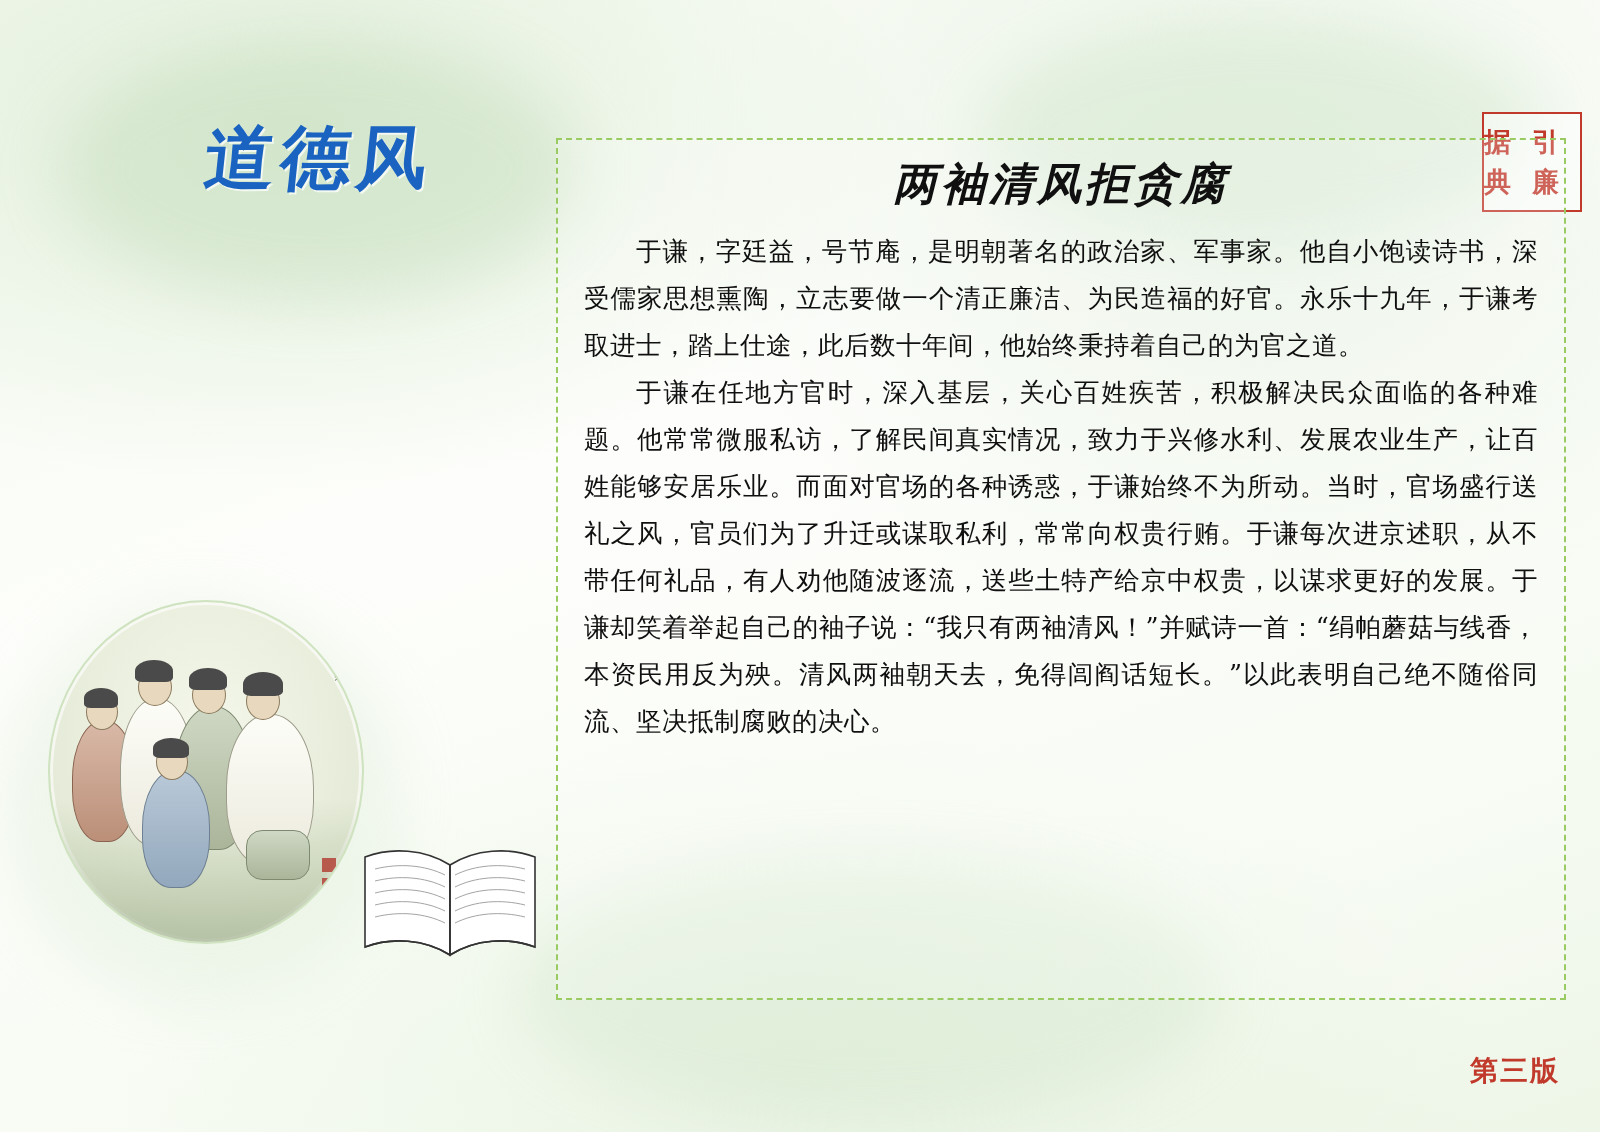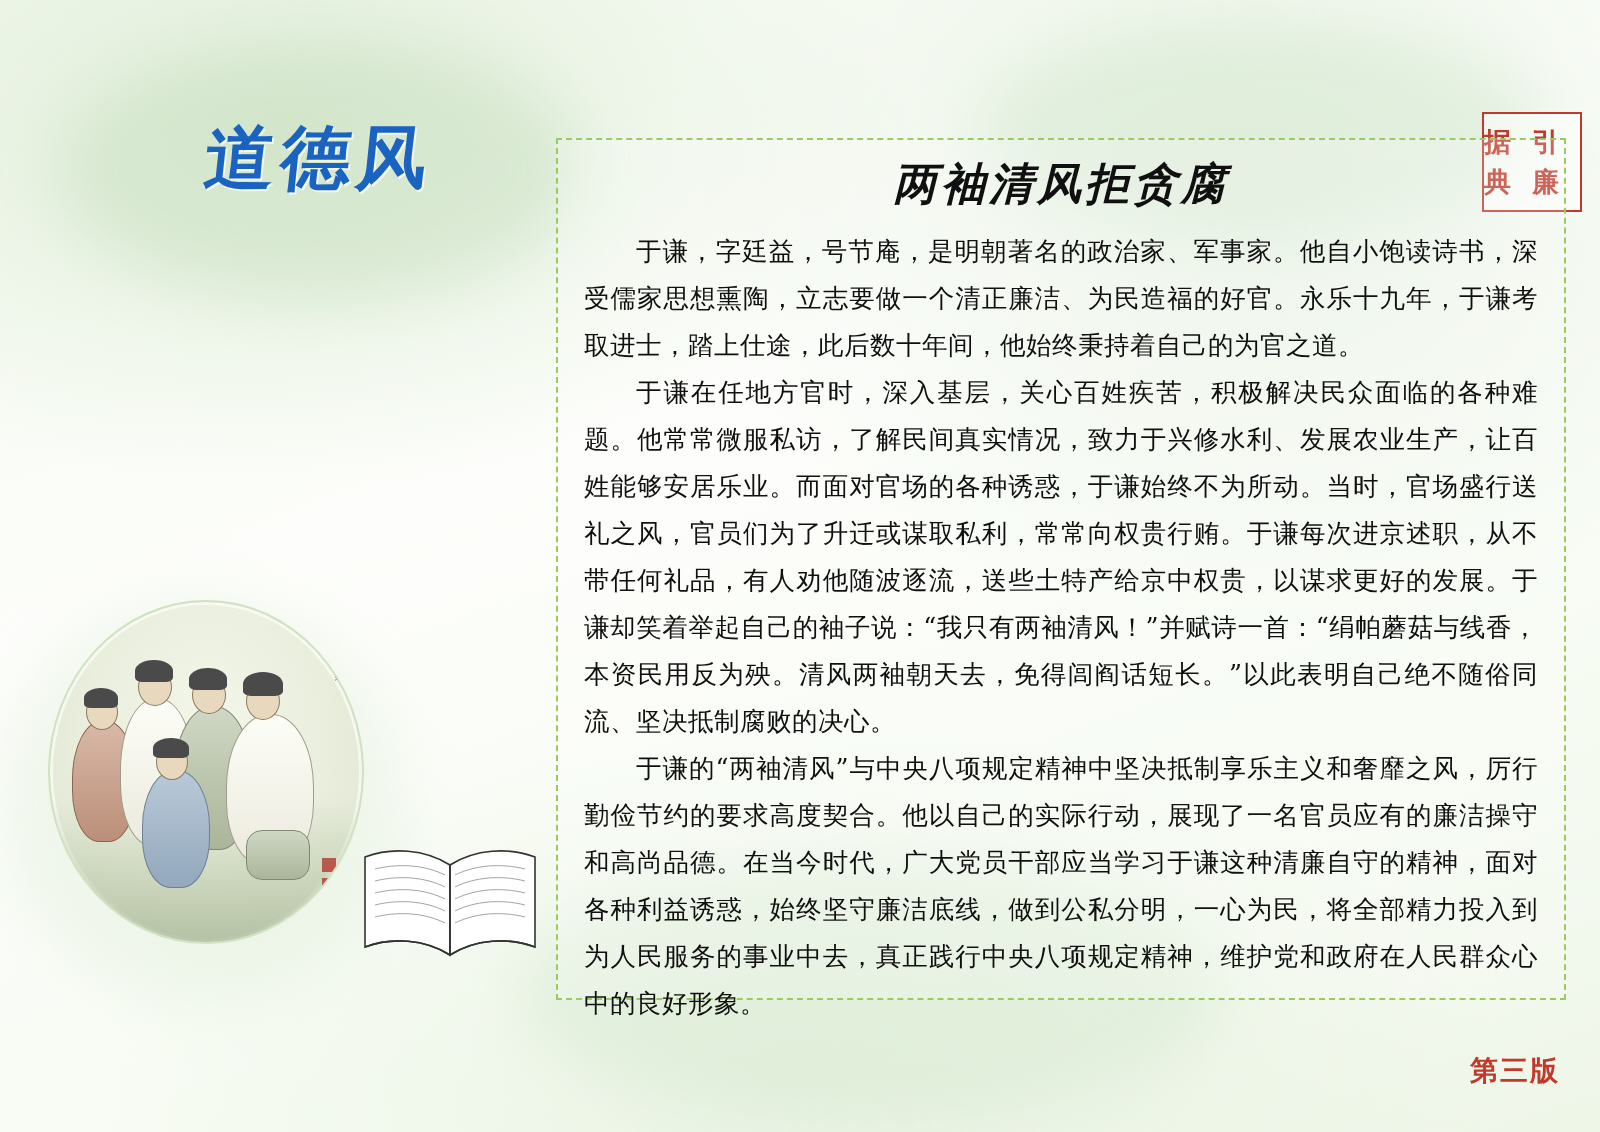--- a/index.html
+++ b/index.html
@@ -300,17 +300,16 @@
     <span>引廉</span>
   </div>
 
   <div class="article-box"></div>
 
   <div class="article-title">两袖清风拒贪腐</div>
 
   <div class="article-body">
     <p>于谦，字廷益，号节庵，是明朝著名的政治家、军事家。他自小饱读诗书，深受儒家思想熏陶，立志要做一个清正廉洁、为民造福的好官。永乐十九年，于谦考取进士，踏上仕途，此后数十年间，他始终秉持着自己的为官之道。</p>
     <p>于谦在任地方官时，深入基层，关心百姓疾苦，积极解决民众面临的各种难题。他常常微服私访，了解民间真实情况，致力于兴修水利、发展农业生产，让百姓能够安居乐业。而面对官场的各种诱惑，于谦始终不为所动。当时，官场盛行送礼之风，官员们为了升迁或谋取私利，常常向权贵行贿。于谦每次进京述职，从不带任何礼品，有人劝他随波逐流，送些土特产给京中权贵，以谋求更好的发展。于谦却笑着举起自己的袖子说：“我只有两袖清风！”并赋诗一首：“绢帕蘑菇与线香，本资民用反为殃。清风两袖朝天去，免得闾阎话短长。”以此表明自己绝不随俗同流、坚决抵制腐败的决心。</p>
-    <p>于谦的“两袖清风”与中央八项规定精神中坚决抵制享乐主义和奢靡之风，厉行勤俭节约的要求高度契合。他以自己的实际行动，展现了一名官员应有的廉洁操守和高尚品德。在当今时代，广大党员干部应当学习于谦这种清廉自守的精神，面对各种利益诱惑，始终坚守廉洁底线，做到公私分明，一心为民，将全部精力投入到为人民服务的事业中去，真正践行中央八项规定精神，维护党和政府在人民群众心中的良好形象。</p>
   </div>
 
   <div class="page-no">第三版</div>
 </div>
 
 </body></html>

